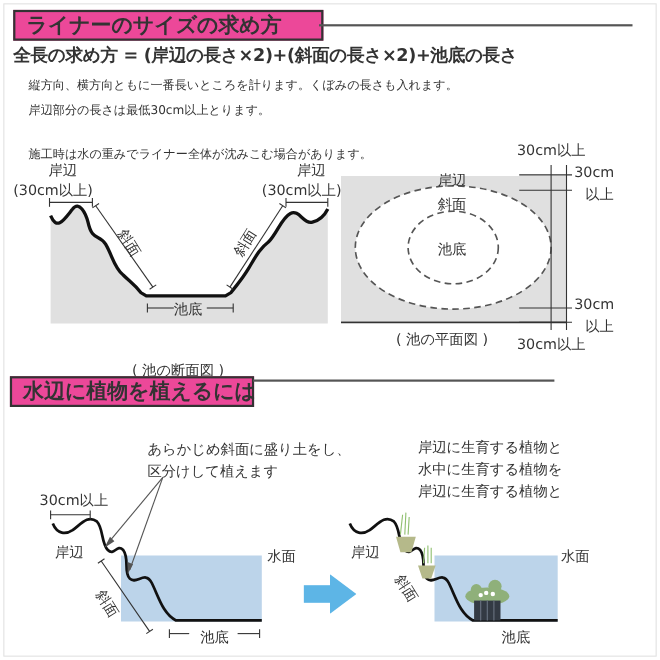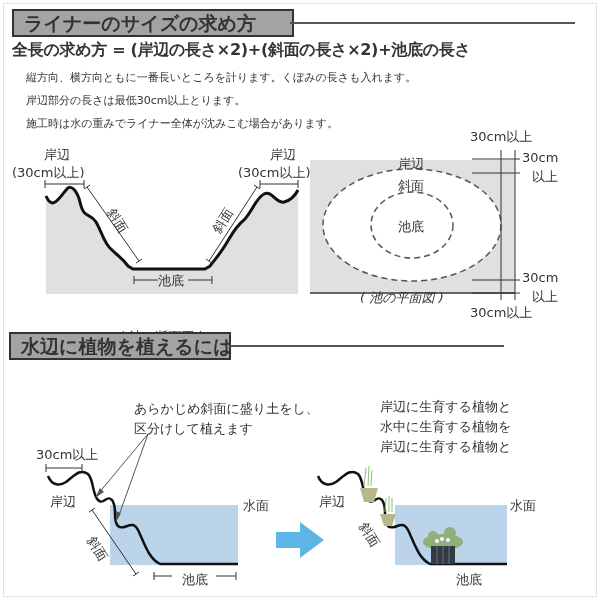--- a/index.html
+++ b/index.html
@@ -4,42 +4,42 @@
   <style>
     html, body { margin: 0; padding: 0; }
     body {
       width: 600px; height: 600px; overflow: hidden; position: relative;
       background: #ffffff;
       font-family: "DejaVu Sans", sans-serif;
       color: #333333;
     }
     .frame { position: absolute; left: 3px; top: 3px; width: 592px; height: 592px; border: 1px solid #e2e2e2; }
     .section-title {
-      position: absolute; background: #a3a3a3; border: 2px solid #333;
+      position: absolute; background: #ec4899; border: 2px solid #333;
       font-weight: bold; font-size: 19px; color: #333; padding: 0 10px;
       height: 24px; line-height: 24px; white-space: nowrap;
     }
     .rule { position: absolute; height: 2px; background: #555; }
     .formula { position: absolute; left: 12px; top: 40px; font-size: 16px; font-weight: bold; color: #333; white-space: nowrap; letter-spacing: -0.3px; }
     .note { position: absolute; left: 12px; font-size: 11px; color: #333; white-space: nowrap; margin-left: 14px; }
     .lbl { position: absolute; font-size: 13px; color: #333; white-space: nowrap; }
     svg { position: absolute; }
   </style>
 </head>
 <body>
 
 <div class="frame"></div>
 
 <div class="section-title" style="left:12px; top:9px; width:258px;">ライナーのサイズの求め方</div>
 <div class="rule" style="left:290px; top:22px; width:285px;"></div>
 
 <div class="formula">全長の求め方 = (岸辺の長さ×2)+(斜面の長さ×2)+池底の長さ</div>
 <div class="note" style="top:70px;">縦方向、横方向ともに一番長いところを計ります。くぼみの長さも入れます。</div>
 <div class="note" style="top:93px;">岸辺部分の長さは最低30cm以上とります。</div>
-<div class="note" style="top:116px;">施工時は水の重みでライナー全体が沈みこむ場合があります。</div>
+<div class="note" style="top:133px;">施工時は水の重みでライナー全体が沈みこむ場合があります。</div>
 
 <svg style="left:0; top:140px;" width="310" height="180" viewBox="0 0 310 180">
   <path d="M46 56 C52 70 58 60 66 50 C72 42 78 54 80 62 C84 80 90 72 96 82 C102 92 104 104 112 110 C118 116 122 118 128 126 L133 129 L205 129 L210 126 C216 118 220 114 226 104 C232 94 236 86 244 80 C252 72 256 58 264 54 C272 50 276 64 284 62 C292 60 296 54 298 50 L298 154 L46 154 Z" fill="#e0e0e0"></path>
   <path d="M46 56 C52 70 58 60 66 50 C72 42 78 54 80 62 C84 80 90 72 96 82 C102 92 104 104 112 110 C118 116 122 118 128 126 L133 129 L205 129 L210 126 C216 118 220 114 226 104 C232 94 236 86 244 80 C252 72 256 58 264 54 C272 50 276 64 284 62 C292 60 296 54 298 50" fill="none" stroke="#111" stroke-width="3"></path>
   <line x1="45" y1="44" x2="84" y2="44" stroke="#333" stroke-width="1"></line>
   <line x1="45" y1="40" x2="45" y2="48" stroke="#333"></line>
   <line x1="84" y1="40" x2="84" y2="48" stroke="#333"></line>
   <line x1="260" y1="44" x2="298" y2="44" stroke="#333" stroke-width="1"></line>
   <line x1="260" y1="40" x2="260" y2="48" stroke="#333"></line>
   <line x1="298" y1="40" x2="298" y2="48" stroke="#333"></line>
@@ -77,23 +77,23 @@
 </svg>
 <div class="lbl" style="left:398px; top:155px;">岸辺</div>
 <div class="lbl" style="left:398px; top:177px;">斜面</div>
 <div class="lbl" style="left:398px; top:218px;">池底</div>
 <div class="lbl" style="left:470px; top:128px;">30cm以上</div>
 <div class="lbl" style="left:522px; top:150px;">30cm</div>
 <div class="lbl" style="left:532px; top:168px;">以上</div>
 <div class="lbl" style="left:522px; top:270px;">30cm</div>
 <div class="lbl" style="left:532px; top:288px;">以上</div>
 <div class="lbl" style="left:470px; top:304px;">30cm以上</div>
-<div class="lbl" style="left:360px; top:289px;font-style:italic;">( 池の平面図 )</div>
+<div class="lbl" style="left:360px; top:300px;">( 池の平面図 )</div>
 
-<div class="section-title" style="left:9px; top:332px; width:198px;">水辺に植物を植えるには</div>
+<div class="section-title" style="left:9px; top:342px; width:198px;">水辺に植物を植えるには</div>
 <div class="rule" style="left:230px; top:345px; width:274px;"></div>
 
 <div class="lbl" style="left:134px; top:400px;">あらかじめ斜面に盛り土をし、</div>
 <div class="lbl" style="left:134px; top:420px;">区分けして植えます</div>
 <svg style="left:0; top:390px;" width="300" height="210" viewBox="0 0 300 210">
   <rect x="110" y="115" width="128" height="60" fill="#bcd4ea"></rect>
   <path d="M48 86 C52 96 60 96 66 92 C74 86 80 78 88 84 C94 90 92 104 98 110 C104 116 106 104 112 110 C118 118 112 130 118 136 C124 142 132 128 138 140 C144 152 148 168 160 174 L238 174" fill="none" stroke="#111" stroke-width="2.5"></path>
   <line x1="46" y1="78" x2="82" y2="78" stroke="#333"></line>
   <line x1="46" y1="74" x2="46" y2="82" stroke="#333"></line>
   <line x1="82" y1="74" x2="82" y2="82" stroke="#333"></line>

